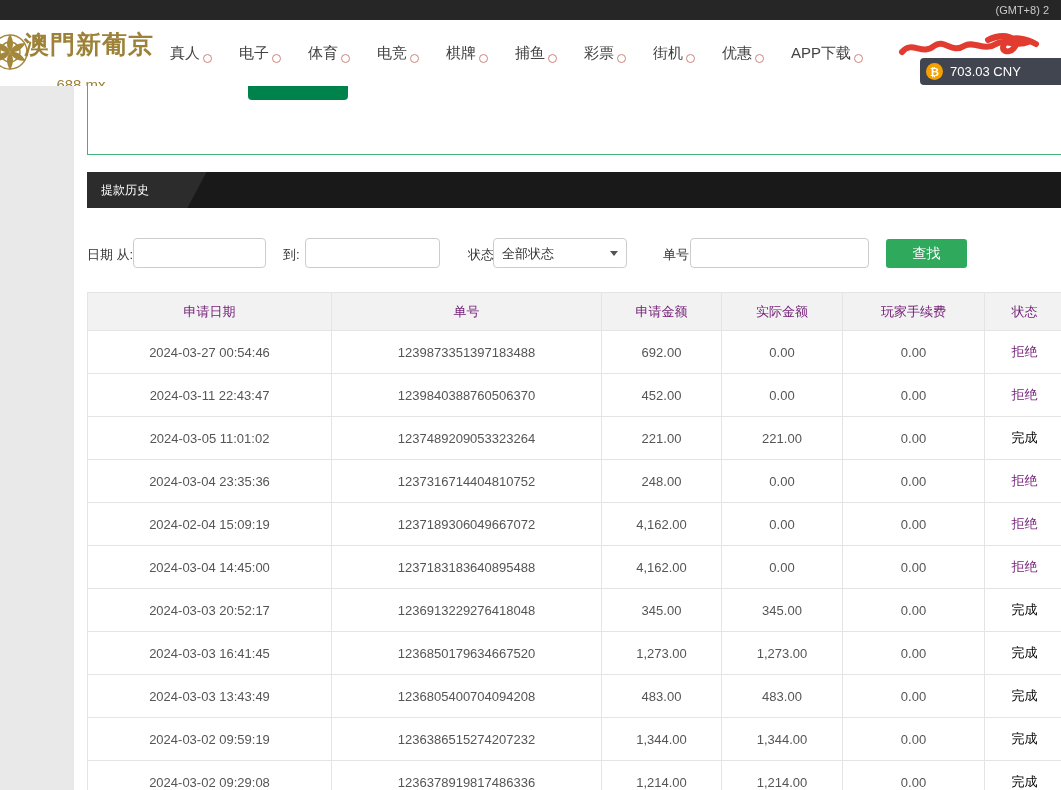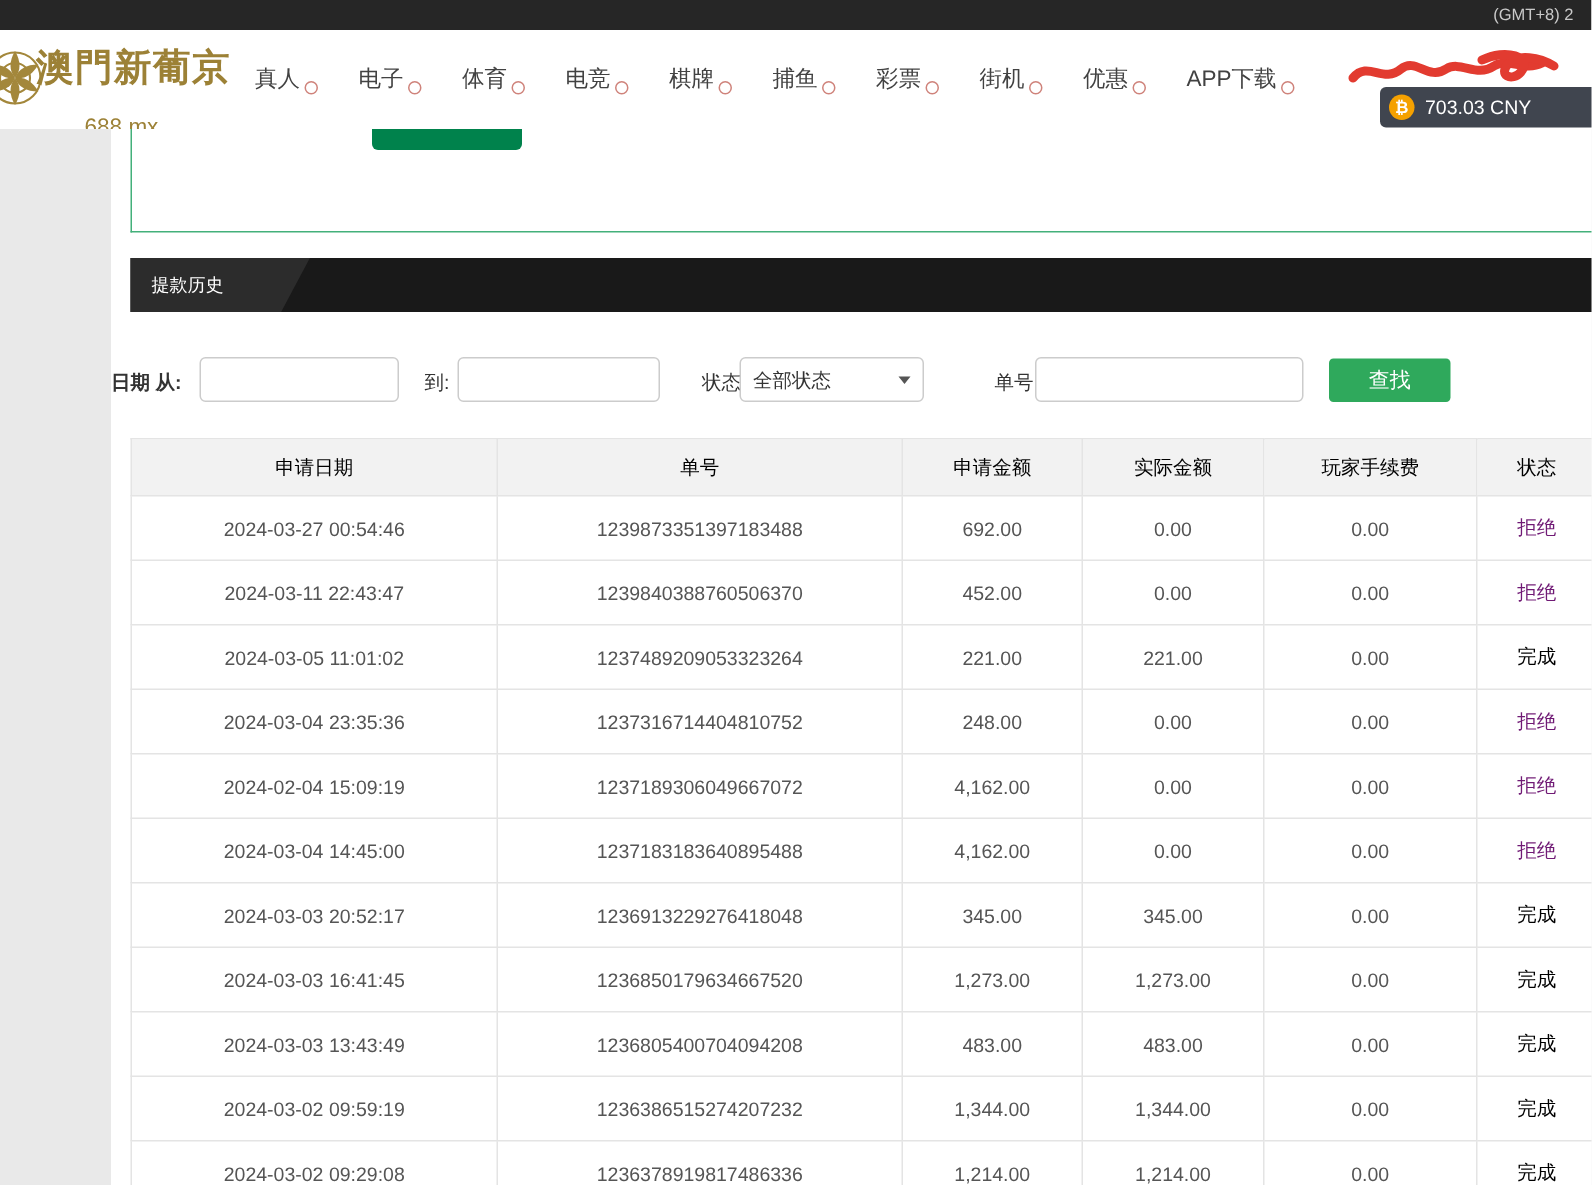--- a/index.html
+++ b/index.html
@@ -48,46 +48,46 @@
                  background:#191919; overflow:hidden; }
   .section-tab { position:absolute; left:-20px; top:0; width:130px; height:36px;
                  background:#2c2c2c; transform:skewX(-28deg); }
   .section-title { position:absolute; left:14px; top:0; line-height:36px;
                    color:#fff; font-size:12px; }
 
   
   .filters { position:absolute; left:0; top:152px; width:100%; height:31px;
              font-size:13px; color:#333; }
   .filters .lbl { position:absolute; top:8px; }
-  .lbl-date   { left:0;font-weight:bold; }
+  .lbl-date   { left:13px; }
   .lbl-to     { left:209px; }
   .lbl-status { left:394px; }
   .lbl-order  { left:589px; }
   .inp { position:absolute; top:0; height:30px; border:1px solid #ccc; border-radius:4px;
          padding:0 8px; font-size:13px; color:#333; outline:none; background:#fff; }
   .inp-from  { left:59px;  width:133px; }
   .inp-to    { left:231px; width:135px; }
   .inp-order { left:616px; width:179px; }
-  .sel-wrap { position:absolute; left:419px; top:0; width:123px; height:30px; }
+  .sel-wrap { position:absolute; left:419px; top:0; width:134px; height:30px; }
   .sel { width:100%; height:100%; border:1px solid #ccc; border-radius:4px; background:#fff;
          font-size:13px; color:#333; padding:0 24px 0 8px; outline:none;
          -webkit-appearance:none; appearance:none; }
   .sel-wrap::after { content:""; position:absolute; right:9px; top:13px; width:0; height:0;
          border-left:4px solid transparent; border-right:4px solid transparent;
          border-top:5px solid #555; pointer-events:none; }
   .search-btn { position:absolute; left:812px; top:1px; width:81px; height:29px;
                 background:#2fa95c; color:#fff; font-size:14px; border:none;
                 border-radius:3px; cursor:pointer; }
 
   
   .grid { position:absolute; left:13px; top:206px; border-collapse:collapse;
           table-layout:fixed; width:977px; }
   .grid th, .grid td { border:1px solid #e4e4e4; text-align:center; font-size:13px;
           overflow:hidden; white-space:nowrap; }
-  .grid th { background:#f2f2f2; color:#000000; height:38px; font-weight:normal; }
+  .grid th { background:#f2f2f2; color:#701a75; height:38px; font-weight:normal; }
   .grid td { height:43px; color:#555; }
   .rejected { color:#701a75; }
   .done { color:#000000; }
 </style>
 </head>
 <body>
 
 <div class="topbar">
   <span>(GMT+8) 2</span>
 </div>

